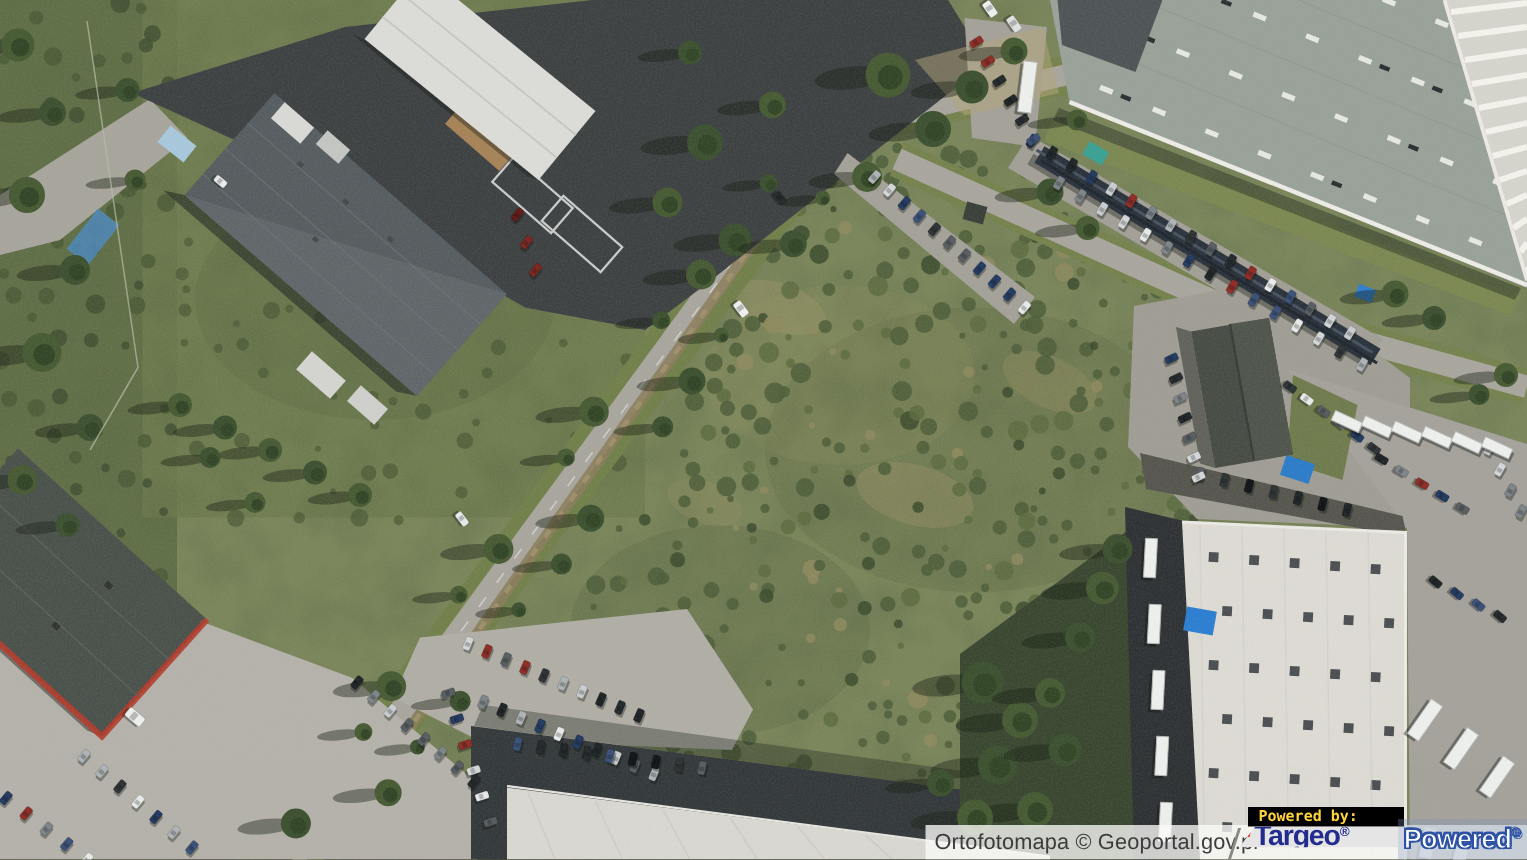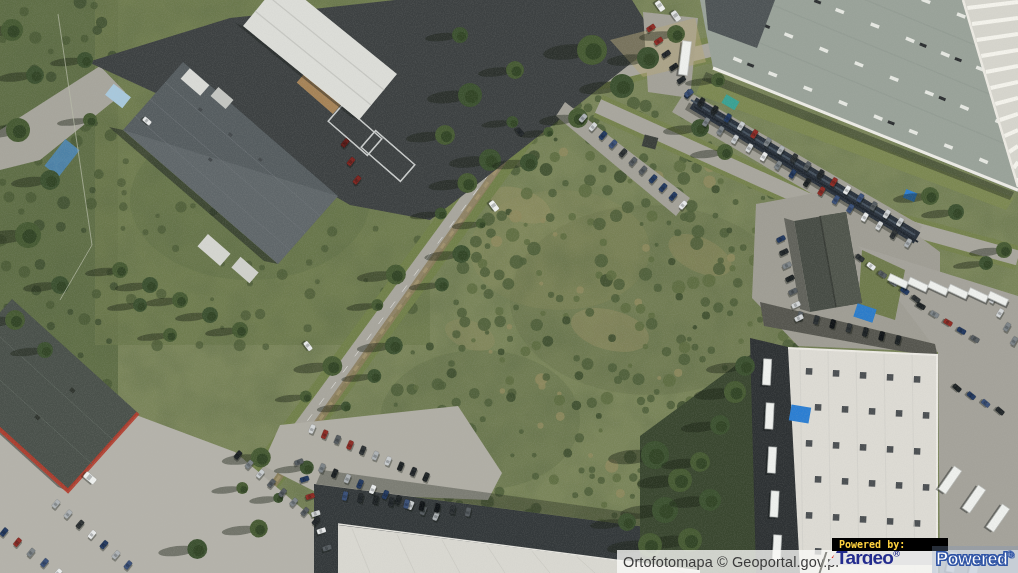--- a/index.html
+++ b/index.html
@@ -18,21 +18,21 @@
     padding-left:6px;font-size:14.5px;color:#3c3c3c;letter-spacing:0.1px;
     white-space:nowrap;
   }
   
   .logo-block{position:absolute;right:0;bottom:0;width:198px;height:35px;}
   .logo-sep{
     position:absolute;left:2px;top:14px;width:2px;height:21px;
     background:#8a8a84;transform:skewX(-18deg);
   }
   .powered-by{
-    position:absolute;left:12px;top:0;width:116px;height:13px;
+    position:absolute;left:12px;top:0;width:104px;height:13px;
     background:#000;color:#ffd23f;
     font-family:"DejaVu Sans Mono",monospace;font-weight:bold;
     font-size:10px;line-height:13px;padding-left:7px;box-sizing:border-box;
     white-space:nowrap;
   }
   .targeo{
     position:absolute;left:6px;top:13px;width:106px;height:14px;
     background:#e5e5e5;
     clip-path:polygon(11px 0,100% 0,100% 100%,0 100%);
     display:flex;align-items:center;justify-content:flex-start;

